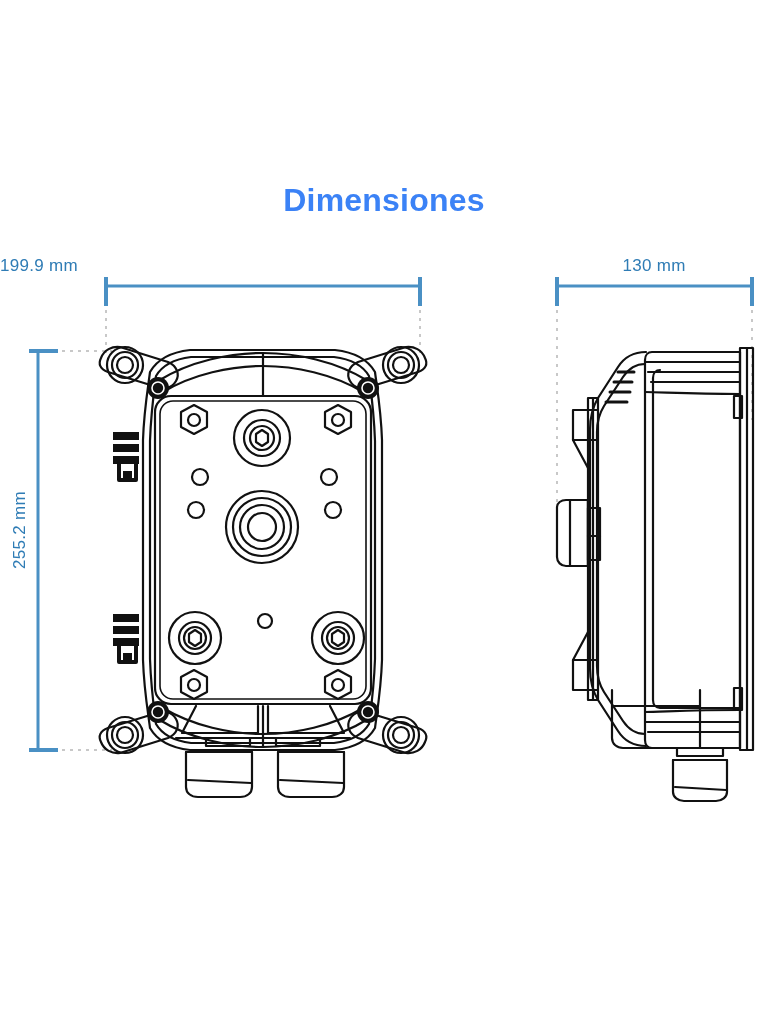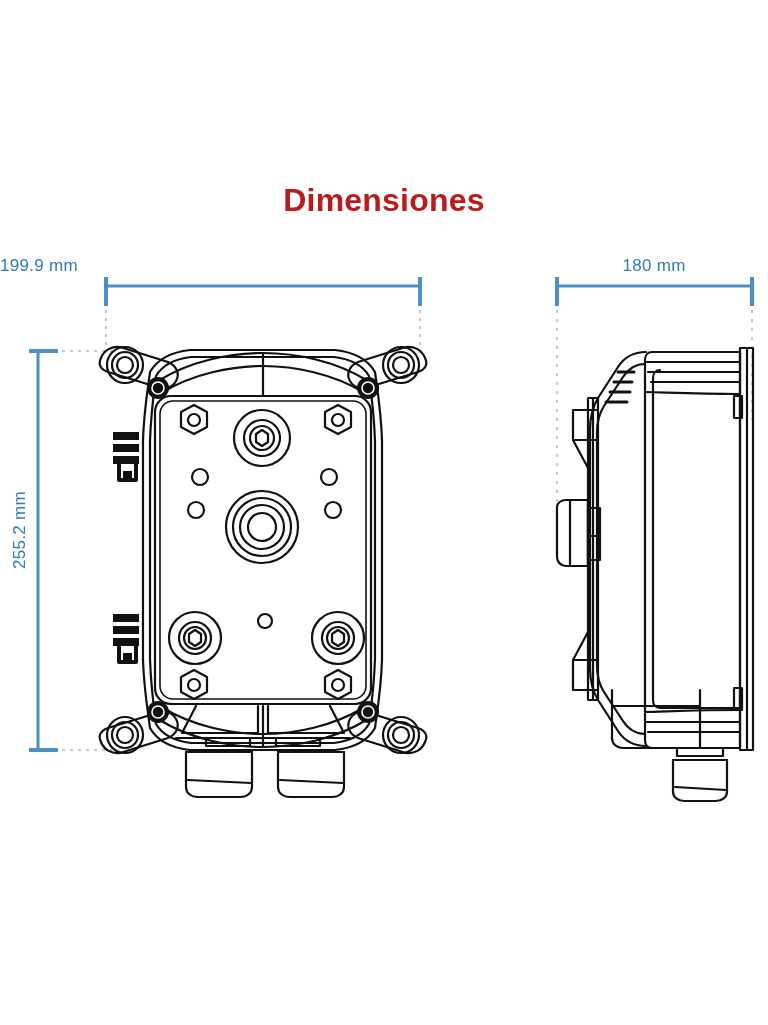--- a/index.html
+++ b/index.html
@@ -21,21 +21,21 @@
     background: #ffffff;
   }
   #title {
     position: absolute;
     top: 182px;
     left: 0;
     width: 768px;
     text-align: center;
     font-size: 32px;
     font-weight: bold;
-    color: #b91c1c;
+    color: #3b82f6;
     letter-spacing: 0.2px;
     font-family: "Liberation Sans", sans-serif;
   }
   .dim-label {
     position: absolute;
     color: #2f7cb5;
     font-size: 17px;
     font-family: "Liberation Sans", sans-serif;
     white-space: nowrap;
     letter-spacing: 0.3px;
@@ -66,21 +66,21 @@
   }
 </style>
 </head>
 <body>
 
 <div id="page">
 
   <div id="title">Dimensiones</div>
 
   <div class="dim-label" id="dim-label-width">199.9 mm</div>
-  <div class="dim-label" id="dim-label-depth">180 mm</div>
+  <div class="dim-label" id="dim-label-depth">130 mm</div>
   <div class="dim-label" id="dim-label-height">255.2 mm</div>
 
   <svg id="drawing-svg" width="768" height="1025" viewBox="0 0 768 1025">
 
     <g>
 
       <g>
         <line x1="105" y1="286" x2="421" y2="286" stroke="#4a90c4" stroke-width="3"></line>
         <line x1="106" y1="277" x2="106" y2="306" stroke="#4a90c4" stroke-width="4"></line>
         <line x1="420" y1="277" x2="420" y2="306" stroke="#4a90c4" stroke-width="4"></line>

